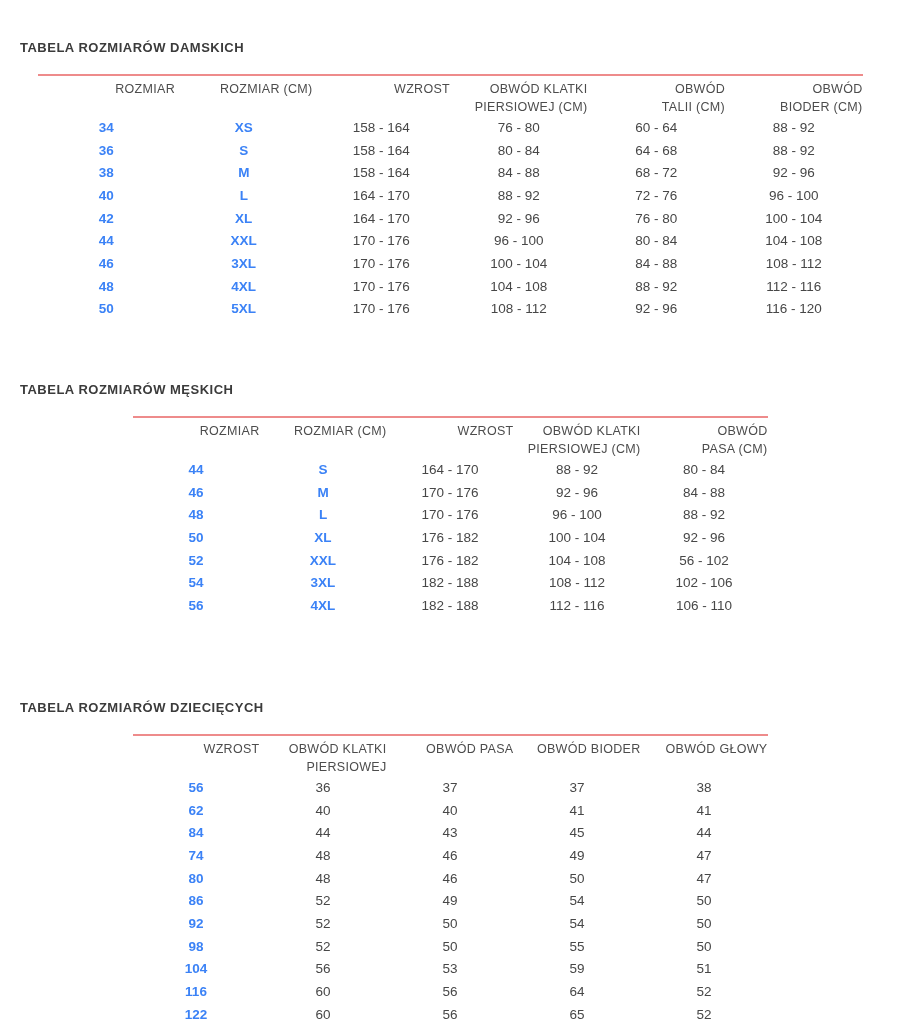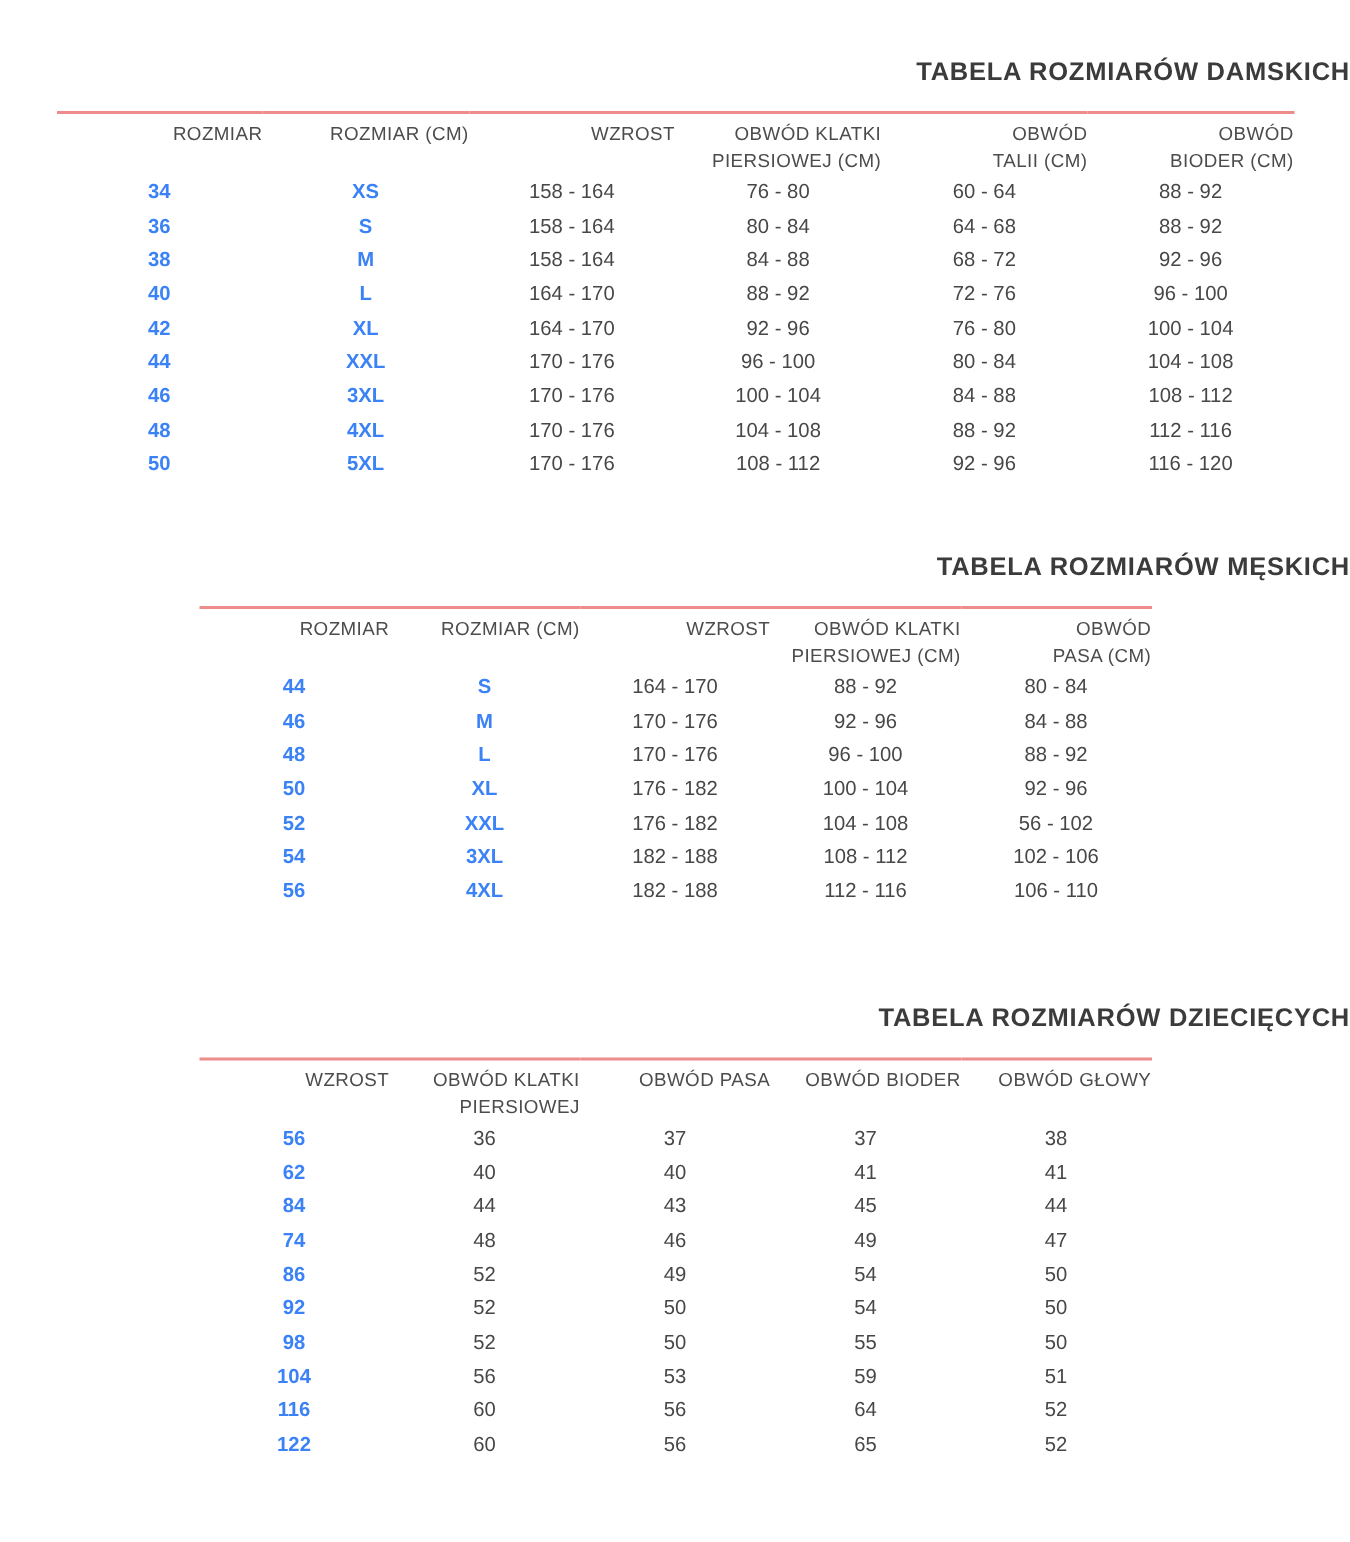--- a/index.html
+++ b/index.html
@@ -4,36 +4,36 @@
 <style>
   * { margin: 0; padding: 0; box-sizing: border-box; }
   html, body { background: #ffffff; }
   body {
     width: 900px; height: 1028px; overflow: hidden;
     font-family: "Liberation Sans", sans-serif;
     color: #474747;
   }
   .page { padding-top: 38px; }
   .section-title {
-    text-align: right;
-    font-size: 17px; font-weight: 700;
+    text-align: left;
+    font-size: 13px; font-weight: 700;
     letter-spacing: 0.5px;
     color: #3b3b3b;
     height: 20px; line-height: 20px; padding-left: 20px;
   }
   table.size-table {
     margin: 16px auto 0;
     border-collapse: collapse;
     table-layout: fixed;
     border-top: 2.5px solid #ee8b8b;
   }
   #table-women { width: 825px; }
   #table-men, #table-children { width: 635px; }
-  #section-men { margin-top: 48px; }
-  #section-children { margin-top: 64px; }
+  #section-men { margin-top: 60px; }
+  #section-children { margin-top: 81px; }
   table.size-table th {
     font-weight: 400;
     font-size: 12.5px;
     color: #4c4c4c;
     letter-spacing: 0.3px;
     line-height: 18px;
     padding: 4px 0 0;
     text-align: right;
     vertical-align: top;
     white-space: pre-line;
@@ -249,20 +249,27 @@
             <td>44</td>
           </tr>
           <tr>
             <td class="b">74</td>
             <td>48</td>
             <td>46</td>
             <td>49</td>
             <td>47</td>
           </tr>
           <tr>
+            <td class="b">80</td>
+            <td>48</td>
+            <td>46</td>
+            <td>50</td>
+            <td>47</td>
+          </tr>
+          <tr>
             <td class="b">86</td>
             <td>52</td>
             <td>49</td>
             <td>54</td>
             <td>50</td>
           </tr>
           <tr>
             <td class="b">92</td>
             <td>52</td>
             <td>50</td>

